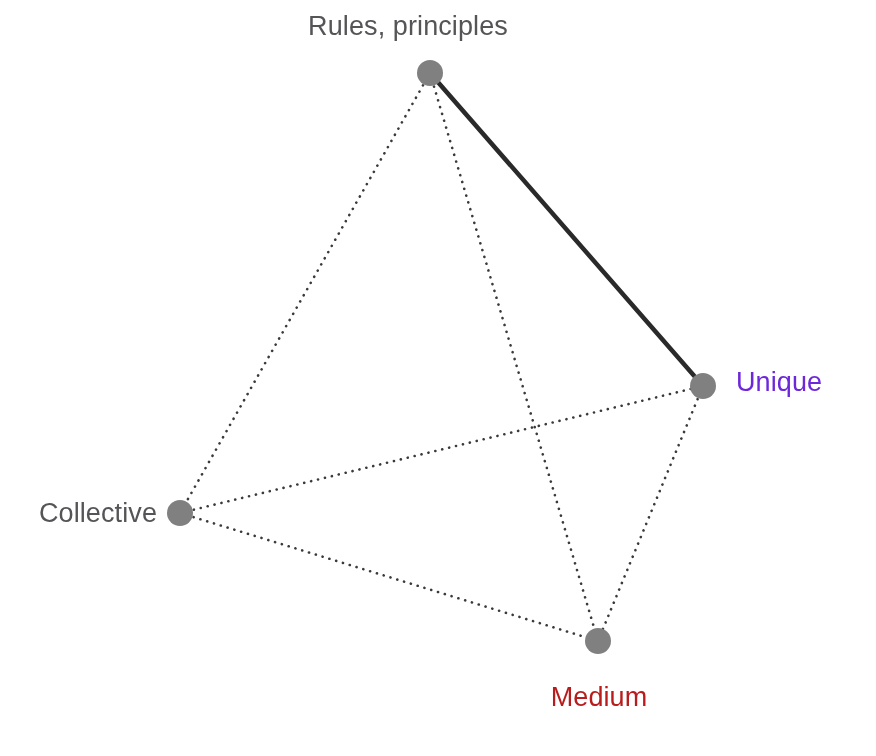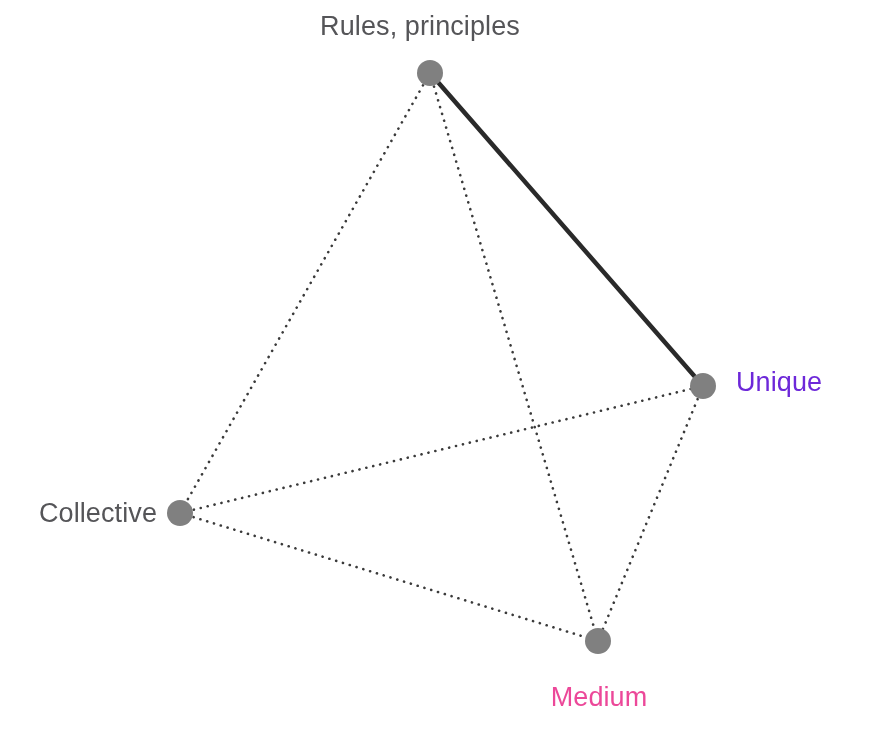--- a/index.html
+++ b/index.html
@@ -58,19 +58,19 @@
       </g>
     <g id="node-layer">
         <circle cx="430" cy="73" r="13" fill="#808080"></circle>
         <circle cx="703" cy="386" r="13" fill="#808080"></circle>
         <circle cx="180" cy="513" r="13" fill="#808080"></circle>
         <circle cx="598" cy="641" r="13" fill="#808080"></circle>
       </g>
   </svg>
 
   <div id="label-layer">
-      <div class="node-label label-above" style="left: 420px; top: 40px; color: rgb(85, 85, 88); font-size: 27px;">Rules, principles</div>
+      <div class="node-label label-above" style="left: 408px; top: 40px; color: rgb(85, 85, 88); font-size: 27px;">Rules, principles</div>
       <div class="node-label label-right" style="left: 736px; top: 382px; color: #6d28d9; font-size: 27px;">Unique</div>
       <div class="node-label label-left" style="left: 157px; top: 513px; color: rgb(85, 85, 88); font-size: 27px; text-align: right;">Collective</div>
-      <div class="node-label label-below" style="left: 599px; top: 684px; color: #ec4899; font-size: 27px;">Medium</div>
+      <div class="node-label label-below" style="left: 599px; top: 684px; color: #b91c1c; font-size: 27px;">Medium</div>
     </div>
 
 </div>
 
 </body></html>

